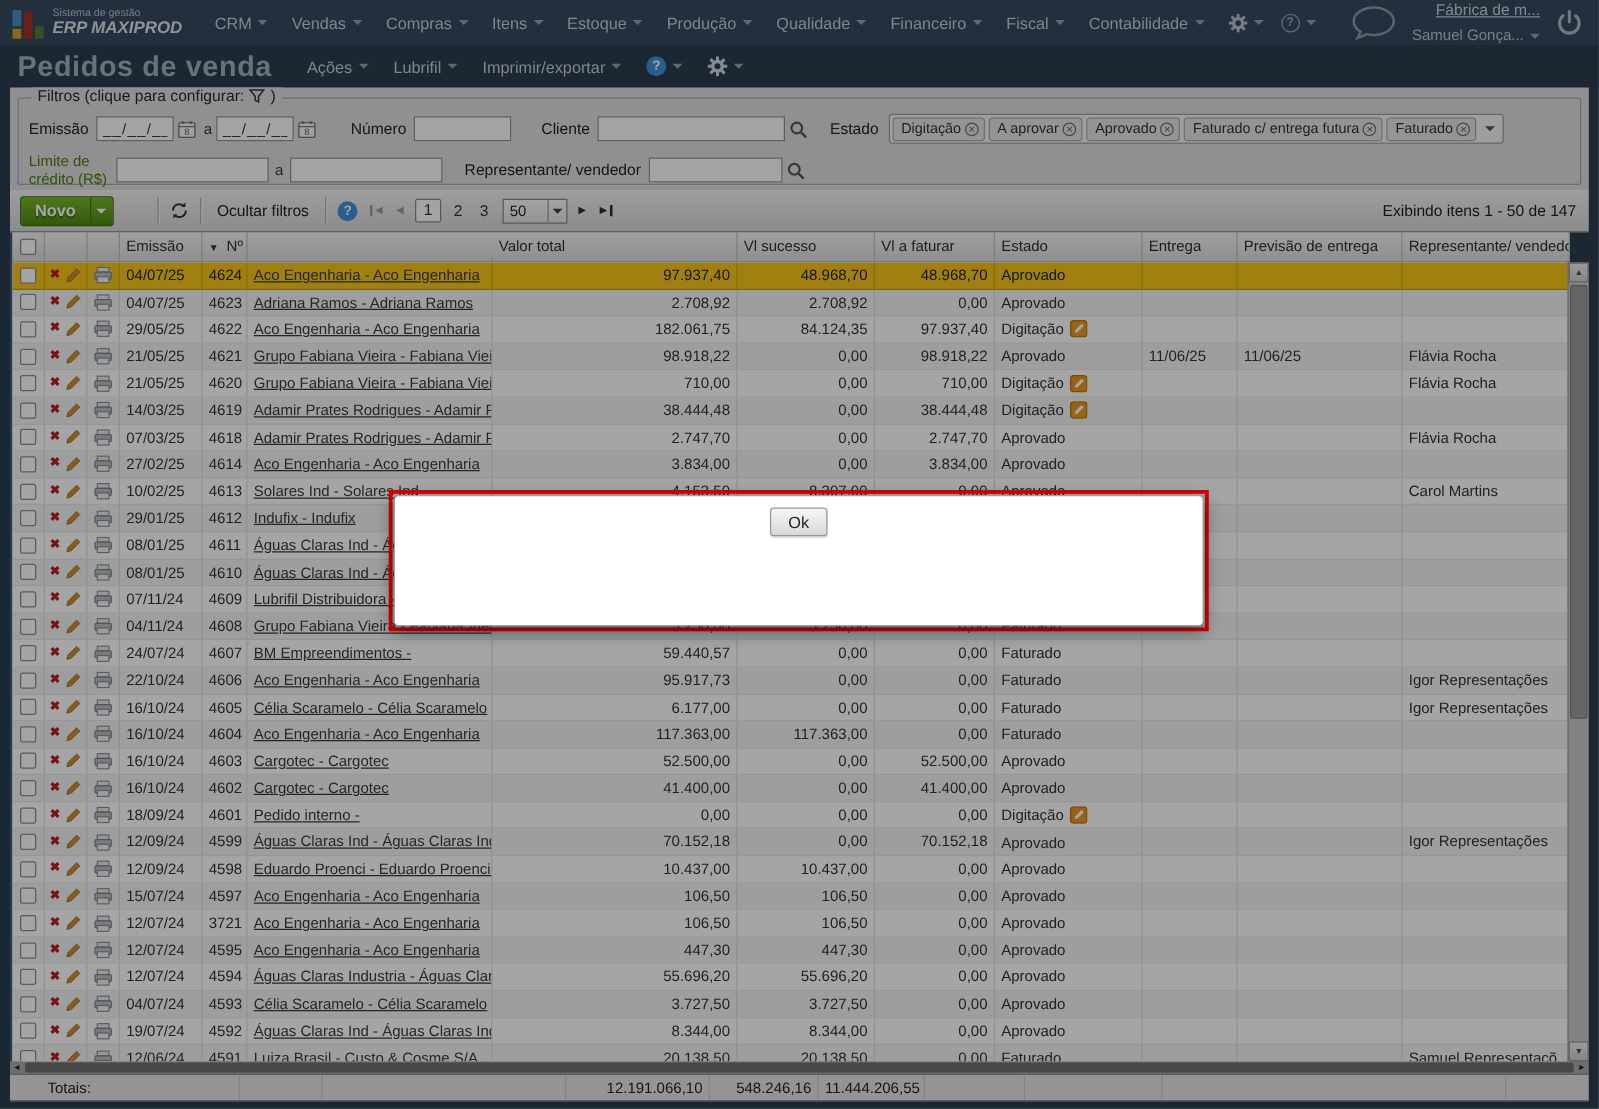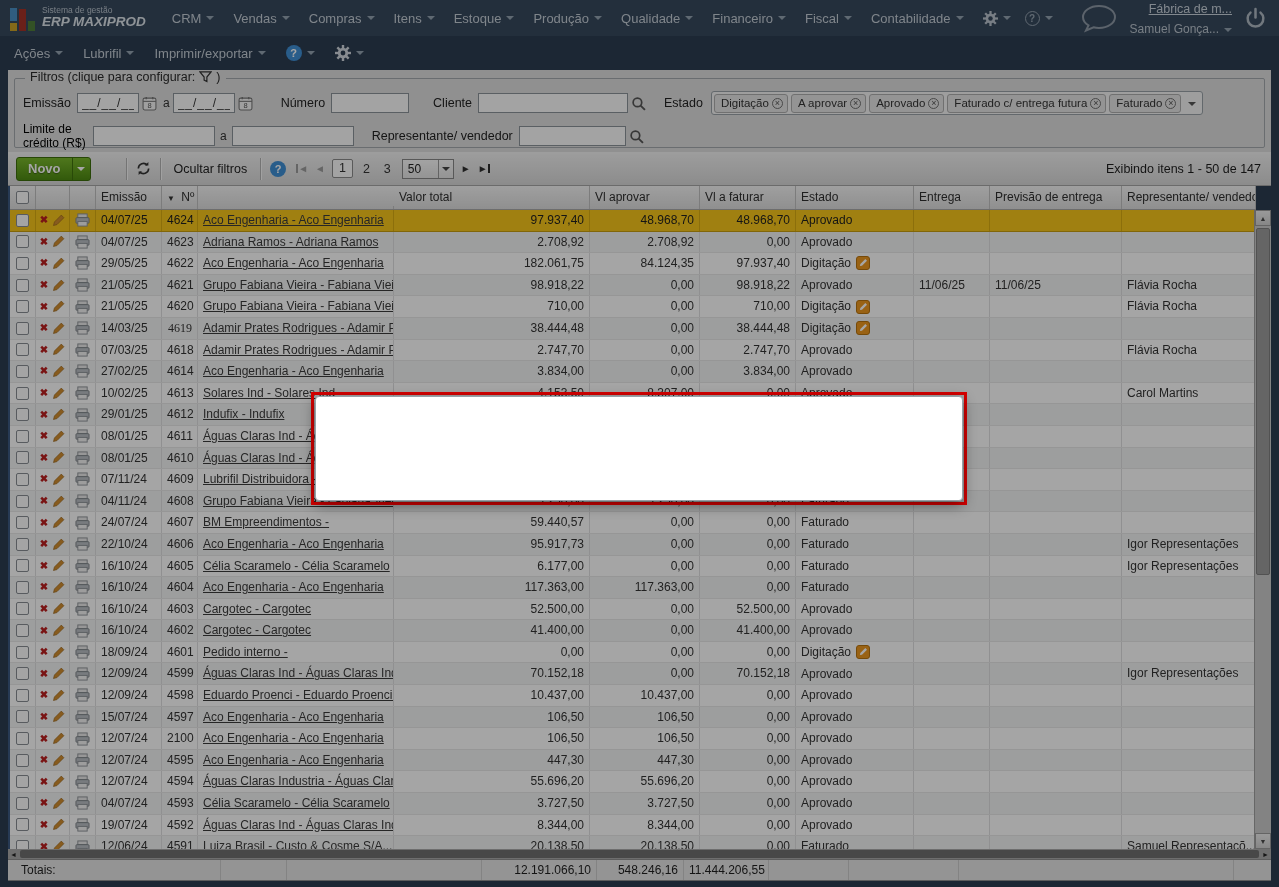--- a/index.html
+++ b/index.html
@@ -31,21 +31,21 @@
   .tb-item { font-size:13px; color:#c3ccd5; margin-right:20px; display:inline-flex; align-items:center; cursor:pointer; }
   .help-circle { width:16px; height:16px; background:#3f8fd4; border-radius:50%; color:#fff; font-size:11px; font-weight:bold; display:inline-flex; align-items:center; justify-content:center; }
 
   
   .filters { margin:0 8px; height:82px; background:#dedede; padding:8px 6px 4px; }
   .filter-box { border:1px solid #a3a8ad; border-radius:2px; height:100%; position:relative; padding:10px 8px 2px; }
   .filter-legend { position:absolute; top:-9px; left:10px; background:#dedede; padding:0 5px; display:flex; align-items:center; gap:4px; font-size:12.5px; color:#2a2a2a; }
   .frow { display:flex; align-items:center; margin-top:2px; }
   .frow2 { margin-top:7px; }
   .flabel { font-size:12.5px; color:#222; margin-right:6px; white-space:nowrap; }
-  .flabel-wrap { font-size:12px; color:#000000; width:66px; line-height:1.2; margin-right:4px; }
+  .flabel-wrap { font-size:12px; color:#4d7c0f; width:66px; line-height:1.2; margin-right:4px; }
   .finput { height:20px; border:1px solid #8b9298; background:#fbfbfb; font-size:12px; color:#333; padding:0 4px; font-family:"Liberation Sans",sans-serif; }
   .fdate { width:62px; text-align:center; letter-spacing:1px; }
   .fcal { margin:0 6px 0 3px; display:inline-flex; }
   .fa { font-size:12px; color:#333; margin-right:3px; }
   .fmag { margin-left:3px; display:inline-flex; }
   .chips-box { border:1px solid #98a0a6; background:#f3f3f3; border-radius:3px; padding:1px 4px 1px 2px; display:flex; align-items:center; gap:3px; height:24px; margin-left:2px; }
   .chip { background:#e3e3e3; border:1px solid #adadad; border-radius:3px; padding:1px 4px 1px 6px; font-size:11.5px; color:#333; display:inline-flex; align-items:center; gap:3px; white-space:nowrap; height:19px; }
   .chip-x { width:11px; height:11px; border:1px solid #707070; border-radius:50%; color:#555; font-size:9px; line-height:9px; display:inline-flex; align-items:center; justify-content:center; }
   .chips-caret { margin:0 2px 0 4px; }
   .chips-caret .caret { border-top-color:#555; margin-left:0; }
@@ -98,21 +98,21 @@
   .vs-btn.bottom { position:absolute; bottom:0; left:0; right:0; }
   .vs-thumb { position:absolute; top:18px; left:1px; width:14px; height:347px; background:#9b9b9b; border:1px solid #7e7e7e; border-radius:2px; cursor:pointer; }
   .hscroll { margin:0 8px; height:10px; background:#a9a9a9; display:flex; align-items:center; padding:0 2px; }
   .hs-ic { font-size:7px; color:#222; line-height:1; cursor:pointer; }
   .hs-thumb { flex:1; height:8px; background:#6f6f6f; border-radius:2px; margin:0 3px; cursor:pointer; }
 
   
   .totals { margin:0 8px; height:22px; background:#e3e3e3; border-top:1px solid #8f8f8f; border-bottom:1px solid #8f8f8f; display:flex; font-size:12px; color:#1f1f1f; }
   .tc { border-right:1px solid #c9c9c9; line-height:21px; padding:0 5px; white-space:nowrap; overflow:hidden; flex-shrink:0; }
   .tc.right { text-align:right; }
-  .tc0 { width:213px; padding-left:13px; } .tc1 { width:66px; } .tc2 { width:195px; }
+  .tc0 { width:184px; padding-left:30px; } .tc1 { width:66px; } .tc2 { width:195px; }
   .tc3 { width:115px; } .tc4 { width:87px; } .tc5 { width:85px; }
   .tc6 { width:80px; } .tc7 { width:110px; } .tc8 { width:275px; } .tc9 { width:39px; border-right:none; }
 
   
   .overlay { position:absolute; inset:0; background:rgba(0,0,0,0.35); z-index:50; }
   .modal-frame { position:absolute; left:311px; top:392px; width:656px; height:113px; border:3px solid #d80000; z-index:60; padding:1px; }
   .modal { width:100%; height:100%; background:#fff; border:1px solid #98a0a8; border-radius:4px; box-shadow:0 4px 14px rgba(0,0,0,.45); display:flex; flex-direction:column; overflow:hidden; }
   .modal-head { height:32px; background:linear-gradient(#fcfcfc,#e1e1e1); border-bottom:1px solid #c8c8c8; position:relative; display:flex; align-items:center; justify-content:center; }
   .modal-title { font-size:17px; color:#3c3c3c; }
   .modal-chat { position:absolute; right:10px; top:7px; }
@@ -215,20 +215,21 @@
     <span class="icon-btn">
       <svg width="23" height="23" viewBox="0 0 22 22">
           <path d="M11 2v8" stroke="#aeb8c2" stroke-width="2.4" stroke-linecap="round"></path>
           <path d="M6.2 5.4a7.5 7.5 0 1 0 9.6 0" fill="none" stroke="#aeb8c2" stroke-width="2.4" stroke-linecap="round"></path>
         </svg>
     </span>
   </span>
 </div>
 
 <div class="titlebar">
+  <span class="page-title">Pedidos de venda</span>
   <span class="tb-menus">
       <span class="tb-item">
         <span>Ações</span>
         <i class="caret"></i>
       </span>
       <span class="tb-item">
         <span>Lubrifil</span>
         <i class="caret"></i>
       </span>
       <span class="tb-item">
@@ -383,21 +384,21 @@
   <div class="grid-header" id="grid-header">
       <div class="gh-cell center" style="width: 26px;">
         <span class="cb"></span>
       </div>
       <div class="gh-cell" style="width: 34px;"></div>
       <div class="gh-cell" style="width: 26px;"></div>
       <div class="gh-cell" style="width: 66px;">Emissão</div>
       <div class="gh-cell" style="width: 36px; text-align: right;"><span class="sortv">▼</span> Nº</div>
       <div class="gh-cell" style="width: 196px; margin-top: 20px;">Cliente - Razão social/Nome</div>
       <div class="gh-cell" style="width: 196px;">Valor total</div>
-      <div class="gh-cell" style="width: 110px;">Vl aprovar</div>
+      <div class="gh-cell" style="width: 110px;">Vl sucesso</div>
       <div class="gh-cell" style="width: 96px;">Vl a faturar</div>
       <div class="gh-cell" style="width: 118px;">Estado</div>
       <div class="gh-cell" style="width: 76px;">Entrega</div>
       <div class="gh-cell" style="width: 132px;">Previsão de entrega</div>
       <div class="gh-cell" style="width: 134px;">Representante/ vendedor</div>
     </div>
   <div class="grid-body" id="grid-body">
       <div class="gr sel">
         <div class="gc center" style="width: 26px;">
           <span class="cb"></span>
@@ -583,21 +584,21 @@
         <div class="gc center" style="width: 26px;">
           <span class="icw">
             <svg width="15" height="14" viewBox="0 0 16 15">
               <rect x="3" y="1" width="10" height="4" fill="#e8e8e8" stroke="#8a8f94"></rect>
               <rect x="1" y="5" width="14" height="6" rx="1" fill="#b9bec3" stroke="#7d8288"></rect>
               <rect x="3" y="9" width="10" height="5" fill="#f2f2f2" stroke="#8a8f94"></rect>
             </svg>
           </span>
         </div>
         <div class="gc" style="width: 66px;">14/03/25</div>
-        <div class="gc right" style="width: 36px; font-family: Liberation Serif, serif;">4619</div>
+        <div class="gc right" style="width: 36px;">4619</div>
         <div class="gc" style="width: 196px;"><a class="clink">Adamir Prates Rodrigues - Adamir Prate...</a></div>
         <div class="gc right" style="width: 196px;">38.444,48</div>
         <div class="gc right" style="width: 110px;">0,00</div>
         <div class="gc right" style="width: 96px;">38.444,48</div>
         <div class="gc estado" style="width: 118px;">Digitação<span class="icw">
             <svg width="14" height="14" viewBox="0 0 14 14">
               <rect x="0.5" y="0.5" width="13" height="13" rx="2.5" fill="#ec971f" stroke="#b5720e"></rect>
               <path d="M9.3 3l1.7 1.7L6 9.7 3.9 10.1 4.3 8z" fill="#fff"></path>
             </svg>
           </span></div>
@@ -1201,21 +1202,21 @@
         <div class="gc center" style="width: 26px;">
           <span class="icw">
             <svg width="15" height="14" viewBox="0 0 16 15">
               <rect x="3" y="1" width="10" height="4" fill="#e8e8e8" stroke="#8a8f94"></rect>
               <rect x="1" y="5" width="14" height="6" rx="1" fill="#b9bec3" stroke="#7d8288"></rect>
               <rect x="3" y="9" width="10" height="5" fill="#f2f2f2" stroke="#8a8f94"></rect>
             </svg>
           </span>
         </div>
         <div class="gc" style="width: 66px;">12/07/24</div>
-        <div class="gc right" style="width: 36px;">2100</div>
+        <div class="gc right" style="width: 36px;">3721</div>
         <div class="gc" style="width: 196px;"><a class="clink">Aco Engenharia - Aco Engenharia</a></div>
         <div class="gc right" style="width: 196px;">106,50</div>
         <div class="gc right" style="width: 110px;">106,50</div>
         <div class="gc right" style="width: 96px;">0,00</div>
         <div class="gc estado" style="width: 118px;">Aprovado</div>
         <div class="gc" style="width: 76px;"></div>
         <div class="gc" style="width: 132px;"></div>
         <div class="gc" style="width: 134px;"></div>
       </div>
       <div class="gr alt">
@@ -1401,14 +1402,17 @@
   <span class="tc tc5 right">11.444.206,55</span>
   <span class="tc tc6"></span>
   <span class="tc tc7"></span>
   <span class="tc tc8"></span>
   <span class="tc tc9"></span>
 </div>
 
 <div class="overlay"></div>
 <div class="modal-frame">
   <div class="modal">
+    <div class="modal-foot">
+      <button class="ok-btn">Ok</button>
+    </div>
   </div>
 </div>
 
 </body></html>

